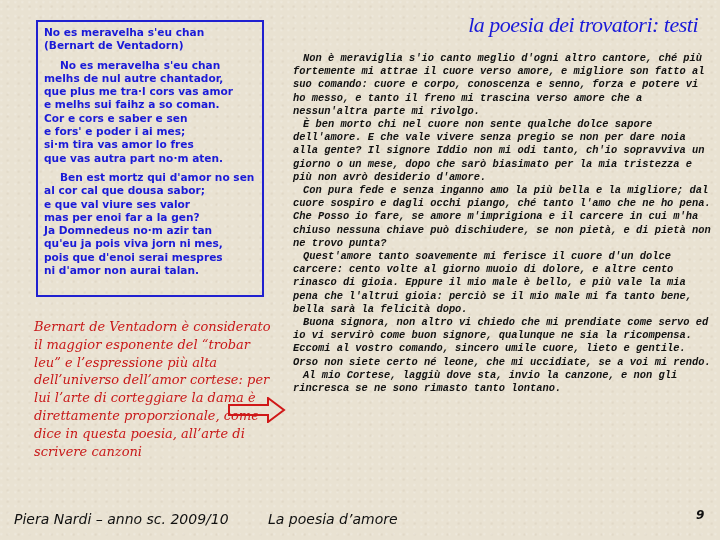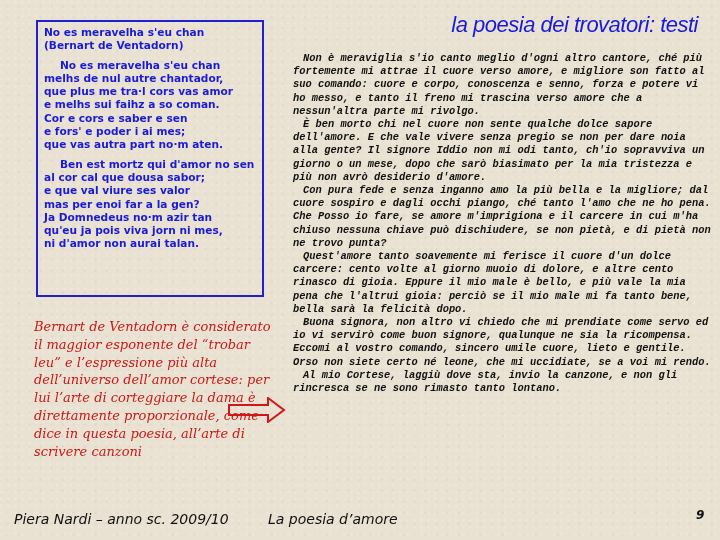--- a/index.html
+++ b/index.html
@@ -19,21 +19,21 @@
     color: #1a1ad8; font-size: 10.6px; line-height: 13.3px; font-weight: bold;
     font-family: "DejaVu Sans", sans-serif;
   }
   .poem-box .head { margin-bottom: 6px; }
   .poem-box .stanza { margin-bottom: 6px; }
   .poem-box .line { white-space: nowrap; }
   .poem-box .line.indent { padding-left: 16px; }
   .title {
     position: absolute; right: 22px; top: 12px;
     color: #1a1ad8; font-size: 22px; font-style: italic;
-    font-family: Liberation Sans, sans-serif; letter-spacing: -0.5px;
+    font-family: Liberation Serif, serif; letter-spacing: -0.5px;
   }
   .translation {
     position: absolute; left: 293px; top: 52px; width: 420px;
     color: #111; font-size: 10.4px; line-height: 13.2px;
     font-style: italic; font-weight: bold;
     font-family: Liberation Mono, monospace;
   }
   .translation p { margin: 0; text-indent: 10px; }
   .commentary {
     position: absolute; left: 34px; top: 318px; width: 240px;
@@ -57,29 +57,31 @@
     <div class="line">No es meravelha s'eu chan</div>
     <div class="line">(Bernart de Ventadorn)</div>
   </div>
   <div class="stanza">
     <div class="line indent">No es meravelha s'eu chan</div>
     <div class="line">melhs de nul autre chantador,</div>
     <div class="line">que plus me tra·l cors vas amor</div>
     <div class="line">e melhs sui faihz a so coman.</div>
     <div class="line">Cor e cors e saber e sen</div>
     <div class="line">e fors' e poder i ai mes;</div>
+    <div class="line">si·m tira vas amor lo fres</div>
     <div class="line">que vas autra part no·m aten.</div>
   </div>
   <div class="stanza">
     <div class="line indent">Ben est mortz qui d'amor no sen</div>
     <div class="line">al cor cal que dousa sabor;</div>
     <div class="line">e que val viure ses valor</div>
     <div class="line">mas per enoi far a la gen?</div>
     <div class="line">Ja Domnedeus no·m azir tan</div>
     <div class="line">qu'eu ja pois viva jorn ni mes,</div>
+    <div class="line">pois que d'enoi serai mespres</div>
     <div class="line">ni d'amor non aurai talan.</div>
   </div>
 </div>
 
 <div class="title">la poesia dei trovatori: testi</div>
 
 <div class="translation">
   <p>Non è meraviglia s'io canto meglio d'ogni altro cantore, ché più fortemente mi attrae il cuore verso amore, e migliore son fatto al suo comando: cuore e corpo, conoscenza e senno, forza e potere vi ho messo, e tanto il freno mi trascina verso amore che a nessun'altra parte mi rivolgo.</p>
   <p>È ben morto chi nel cuore non sente qualche dolce sapore dell'amore. E che vale vivere senza pregio se non per dare noia alla gente? Il signore Iddio non mi odi tanto, ch'io sopravviva un giorno o un mese, dopo che sarò biasimato per la mia tristezza e più non avrò desiderio d'amore.</p>
   <p>Con pura fede e senza inganno amo la più bella e la migliore; dal cuore sospiro e dagli occhi piango, ché tanto l'amo che ne ho pena. Che Posso io fare, se amore m'imprigiona e il carcere in cui m'ha chiuso nessuna chiave può dischiudere, se non pietà, e di pietà non ne trovo punta?</p>

